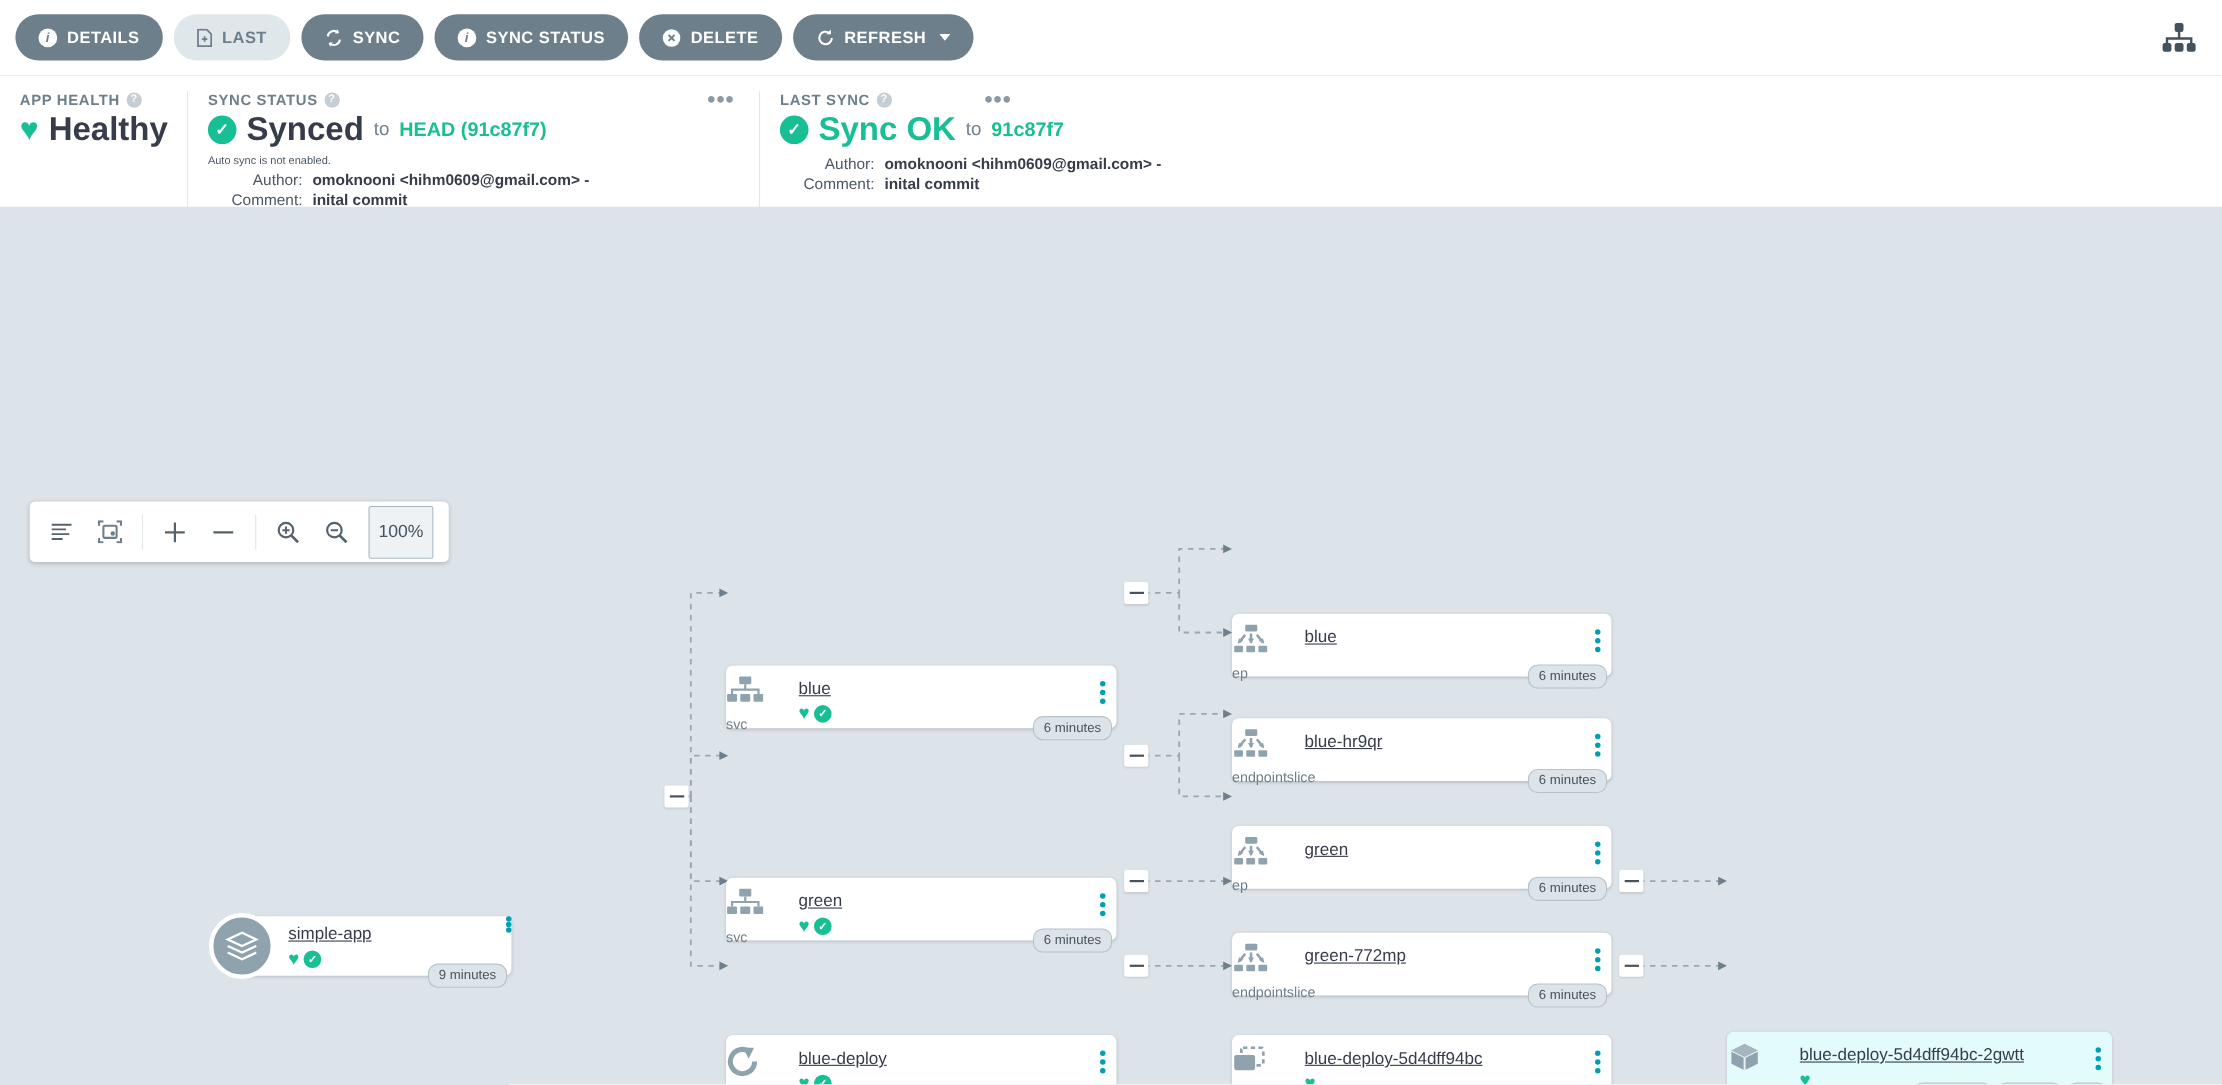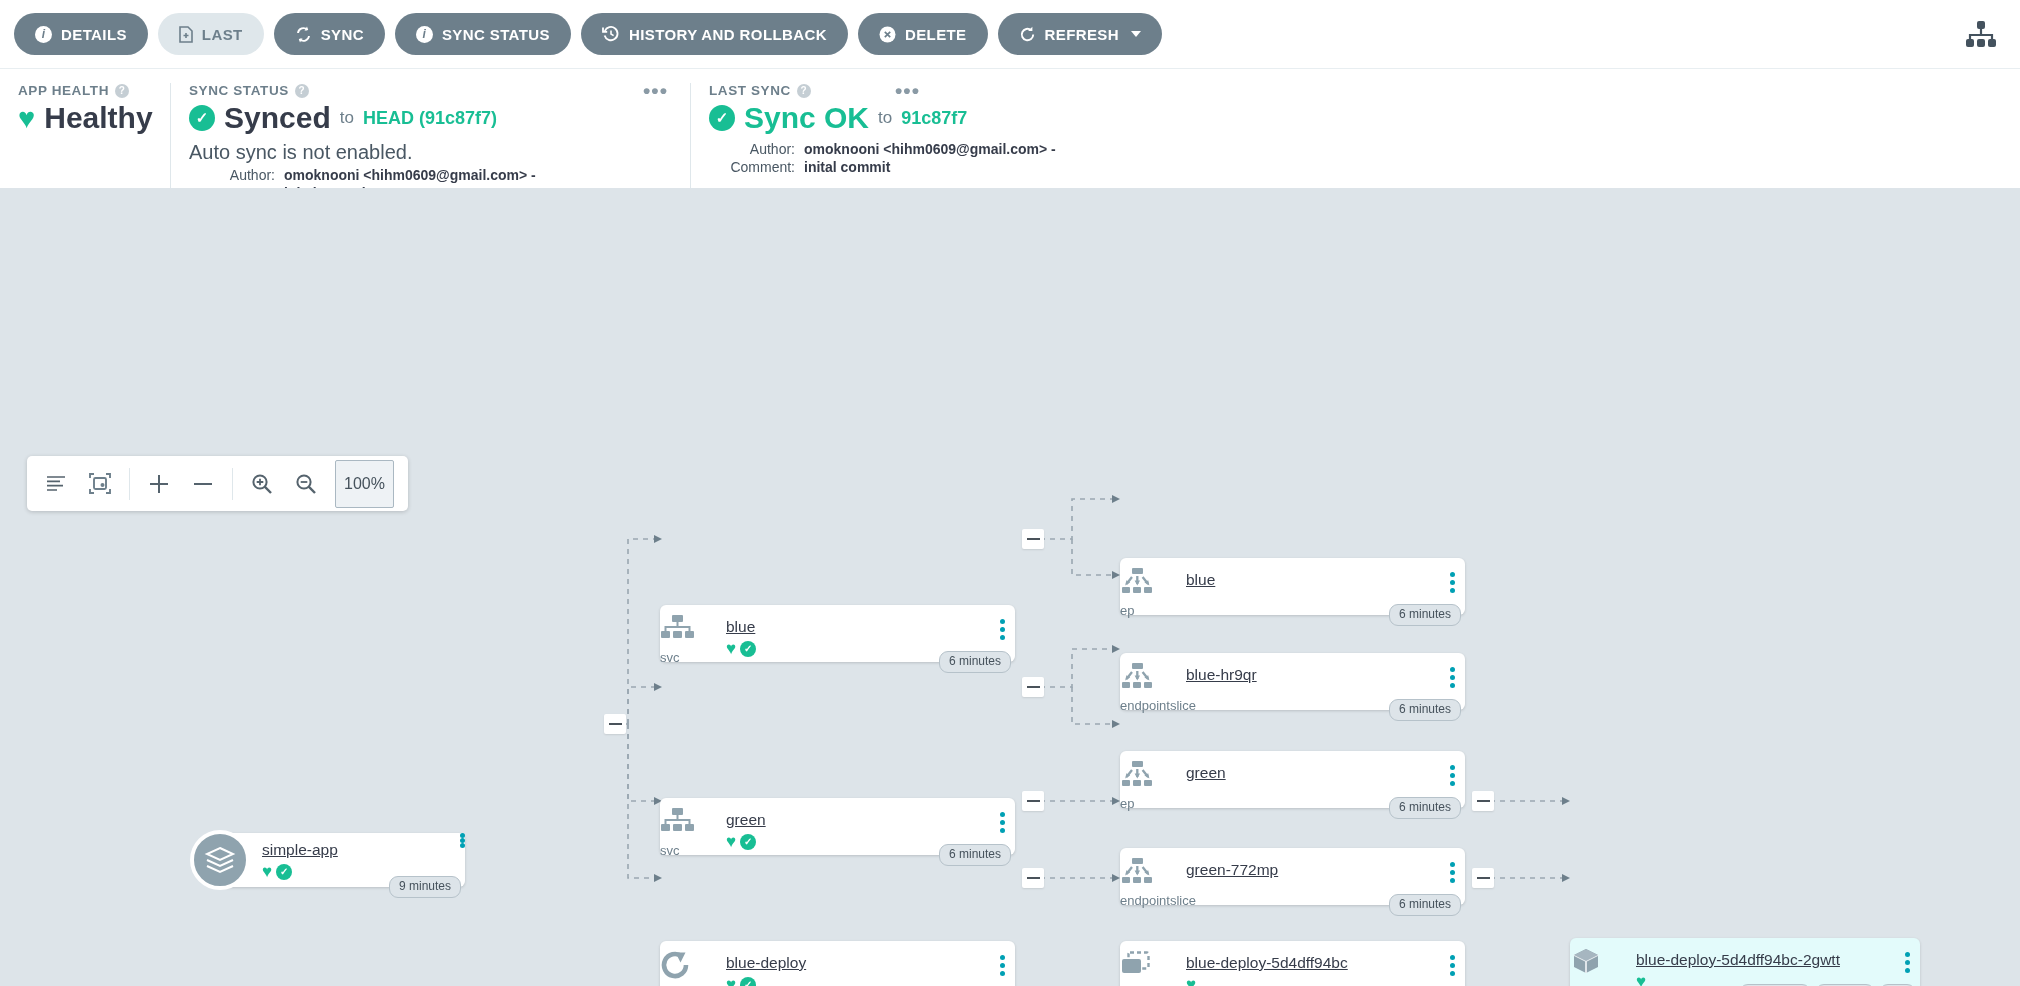--- a/index.html
+++ b/index.html
@@ -112,21 +112,21 @@
   .heart {
     color: #18be94; font-size: 29px; line-height: 1;
   }
   .check-badge {
     width: 26px; height: 26px; border-radius: 50%;
     background: #18be94; color: #ffffff;
     display: inline-flex; align-items: center; justify-content: center;
     font-size: 15px; font-weight: bold;
   }
   .note {
-    font-size: 20px; color: #495763; margin: 2px 0 3px 0;
+    font-size: 10px; color: #495763; margin: 2px 0 3px 0;
   }
   .kv {
     display: flex; font-size: 14px; color: #495763; line-height: 1.25;
   }
   .kv .k {
     width: 86px; text-align: right; margin-right: 9px;
     color: #495763; font-weight: normal;
   }
   .kv .v { font-weight: bold; color: #363c4a; }
   .dots-menu {
@@ -323,30 +323,20 @@
     <span>SYNC</span>
   </button>
 
   <button class="tbtn">
     <span class="glyph">
         <span class="circ-i">i</span>
       </span>
     <span>SYNC STATUS</span>
   </button>
 
-  <button class="tbtn">
-    <span class="glyph">
-      <svg width="18" height="18" viewBox="0 0 18 18">
-          <path d="M2.8 6.2A6.6 6.6 0 1 1 2.6 10.4" fill="none" stroke="#fff" stroke-width="1.8"></path>
-          <path d="M1 2.6v4.2h4.2" fill="none" stroke="#fff" stroke-width="1.8"></path>
-          <path d="M9 5.4V9l2.6 1.6" fill="none" stroke="#fff" stroke-width="1.6"></path>
-        </svg>
-    </span>
-    <span>HISTORY AND ROLLBACK</span>
-  </button>
 
   <button class="tbtn">
     <span class="glyph">
       <svg width="17" height="17" viewBox="0 0 17 17">
           <circle cx="8.5" cy="8.5" r="8" fill="#fff"></circle>
           <path d="M5.8 5.8l5.4 5.4M11.2 5.8l-5.4 5.4" stroke="#6d7f8b" stroke-width="1.7"></path>
         </svg>
     </span>
     <span>DELETE</span>
   </button>

